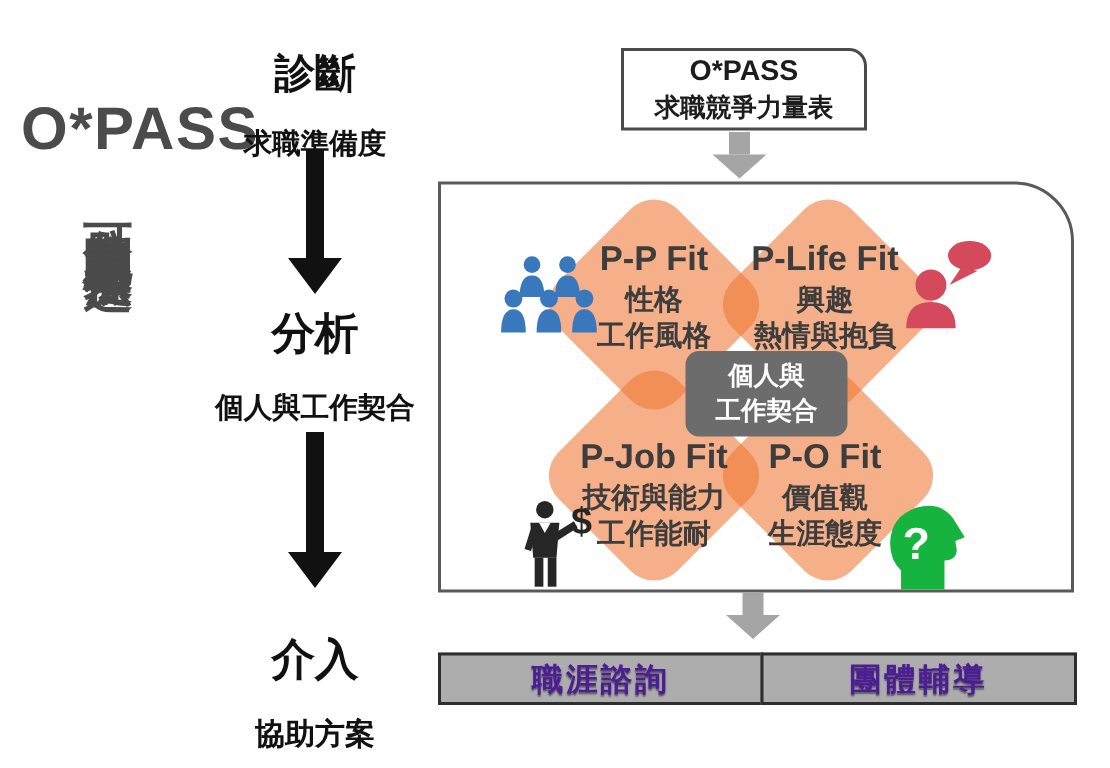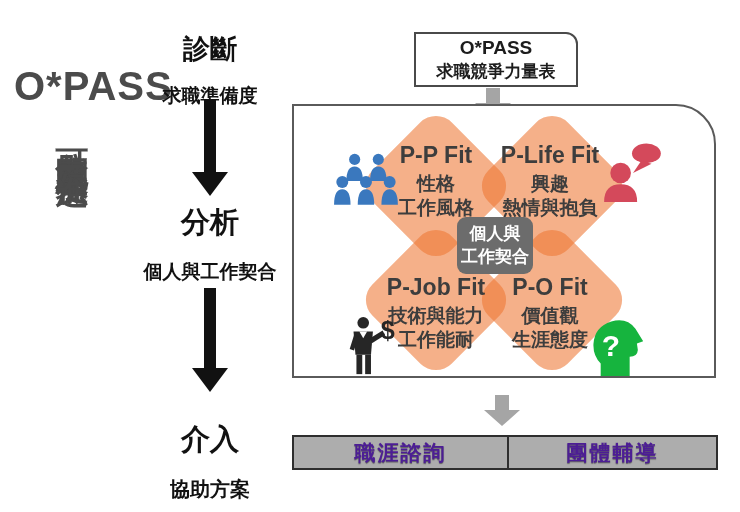--- a/index.html
+++ b/index.html
@@ -40,39 +40,39 @@
 
   
   .scale-box { position:absolute; left:414px; top:32px; width:164px; height:55px;
                border:2px solid #4a4a4a; border-radius:0 12px 0 0; background:#fff;
                display:flex; flex-direction:column; align-items:center; justify-content:center;
                color:#1c1c1c; line-height:1.3; }
   .scale-box .l1 { font-size:19px; font-weight:bold; }
   .scale-box .l2 { font-size:17px; font-weight:bold; }
 
   
-  .panel { position:absolute; left:292px; top:104px; width:424px; height:274px;
+  .panel { position:absolute; left:292px; top:121px; width:424px; height:274px;
            background:#fff; border:2px solid var(--panel-border,#5a5a5a);
            border-radius:0 40px 0 0; overflow:hidden; }
   .diamond { position:absolute; width:112px; height:112px; border-radius:22px;
              background:var(--orange,#EE7733); opacity:.58; transform:rotate(45deg); }
   .d-tl { left:86px;  top:24px; }
   .d-tr { left:202px; top:24px; }
   .d-bl { left:86px;  top:138px; }
   .d-br { left:202px; top:138px; }
 
   .quad { position:absolute; width:150px; text-align:center; color:var(--quad-text,#3d3d3d); }
   .quad .qt { font-size:23px; font-weight:bold; line-height:1.15; margin-bottom:4px; }
   .quad .ql { font-size:19px; font-weight:bold; line-height:1.22; }
   .q-pp    { left:67px;  top:36px; }
   .q-plife { left:181px; top:36px; }
   .q-pjob  { left:67px;  top:168px; }
   .q-po    { left:181px; top:168px; }
 
-  .center-box { position:absolute; left:163px; top:111px; width:76px; height:57px;
+  .center-box { position:absolute; left:163px; top:111px; width:108px; height:57px;
                 background:var(--center-gray,#6C6C6C); border-radius:9px; color:#fff;
                 display:flex; flex-direction:column; align-items:center; justify-content:center;
                 font-size:17px; font-weight:bold; line-height:1.35; }
 
   .icon { position:absolute; }
   .icon svg { display:block; width:100%; height:100%; }
   .i-people   { left:38px;  top:46px;  width:70px; height:58px; color:var(--icon-blue,#3A78BE); }
   .i-speech   { left:306px; top:34px;  width:66px; height:66px; color:var(--icon-red,#D4495B); }
   .i-business { left:44px;  top:210px; width:64px; height:62px; color:var(--icon-black,#262626); }
   .i-headq    { left:298px; top:210px; width:56px; height:62px; color:var(--icon-green,#16B43E); }

